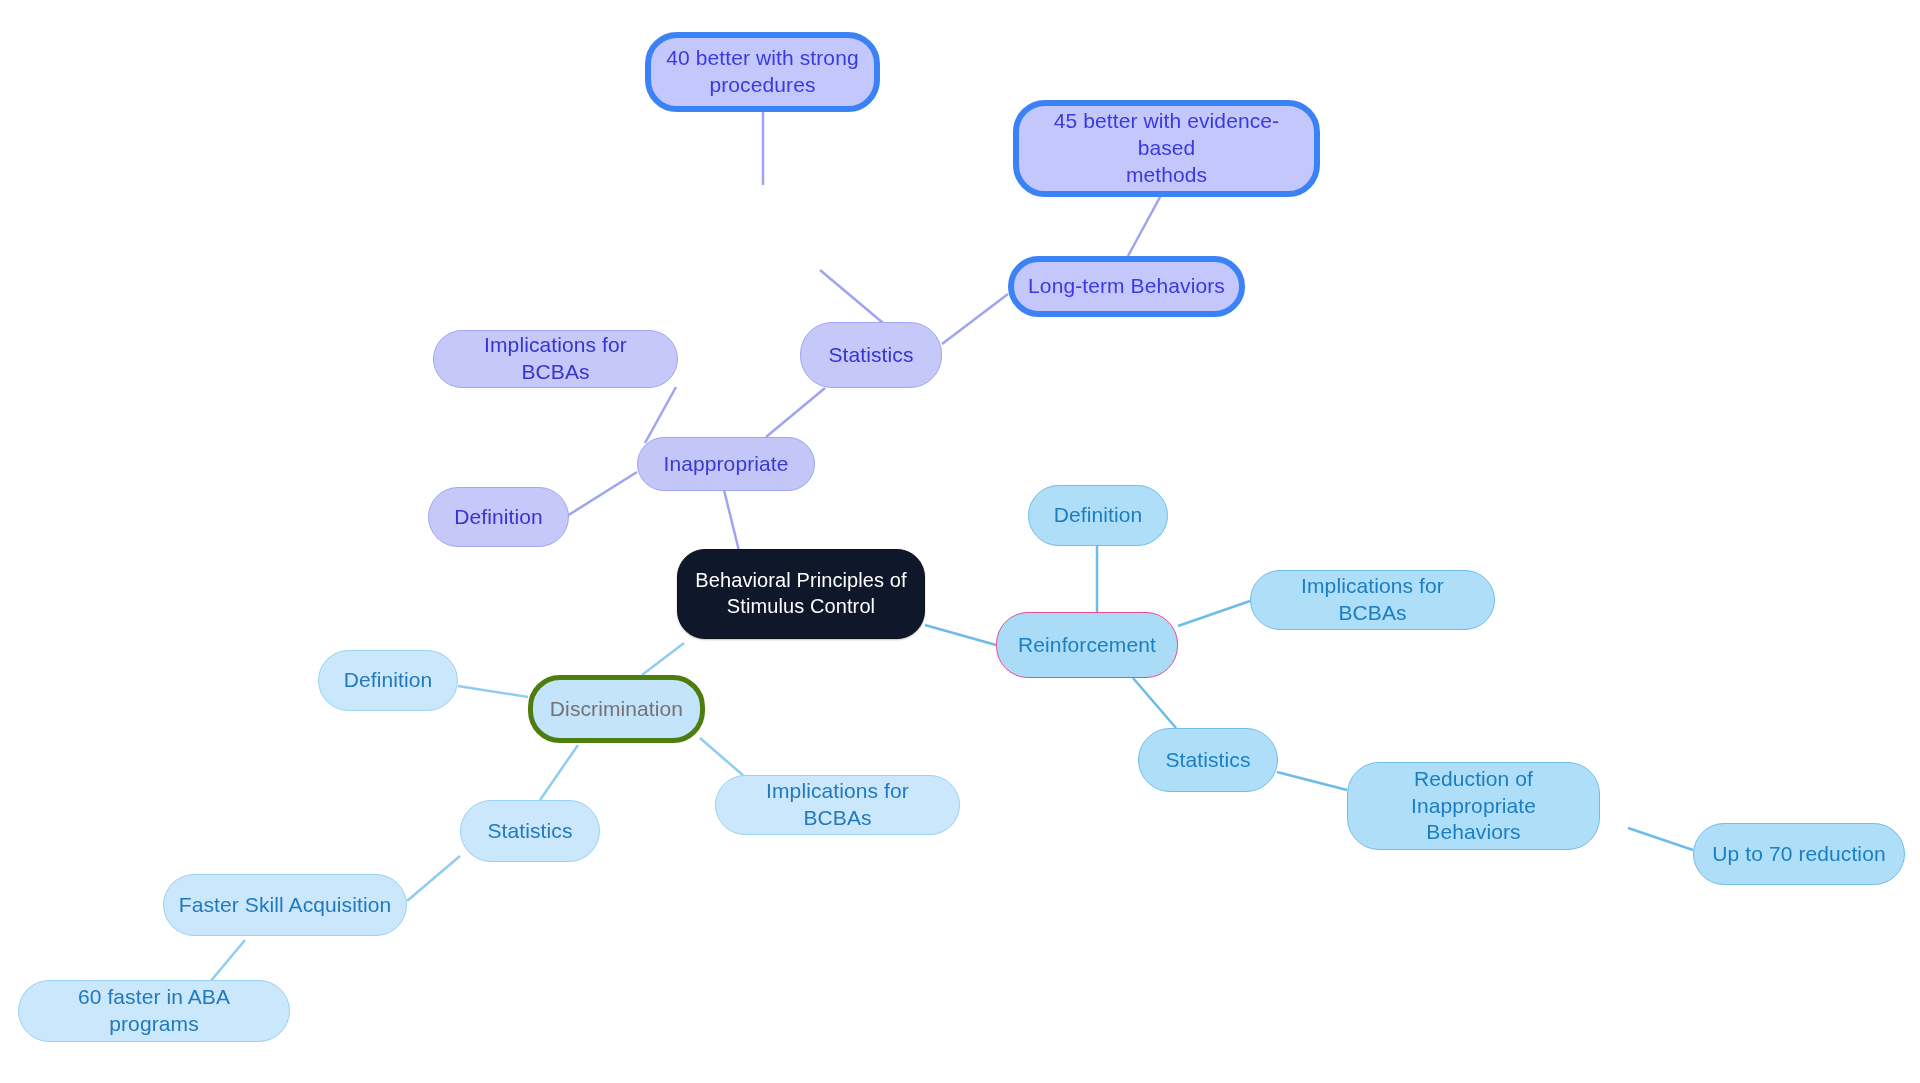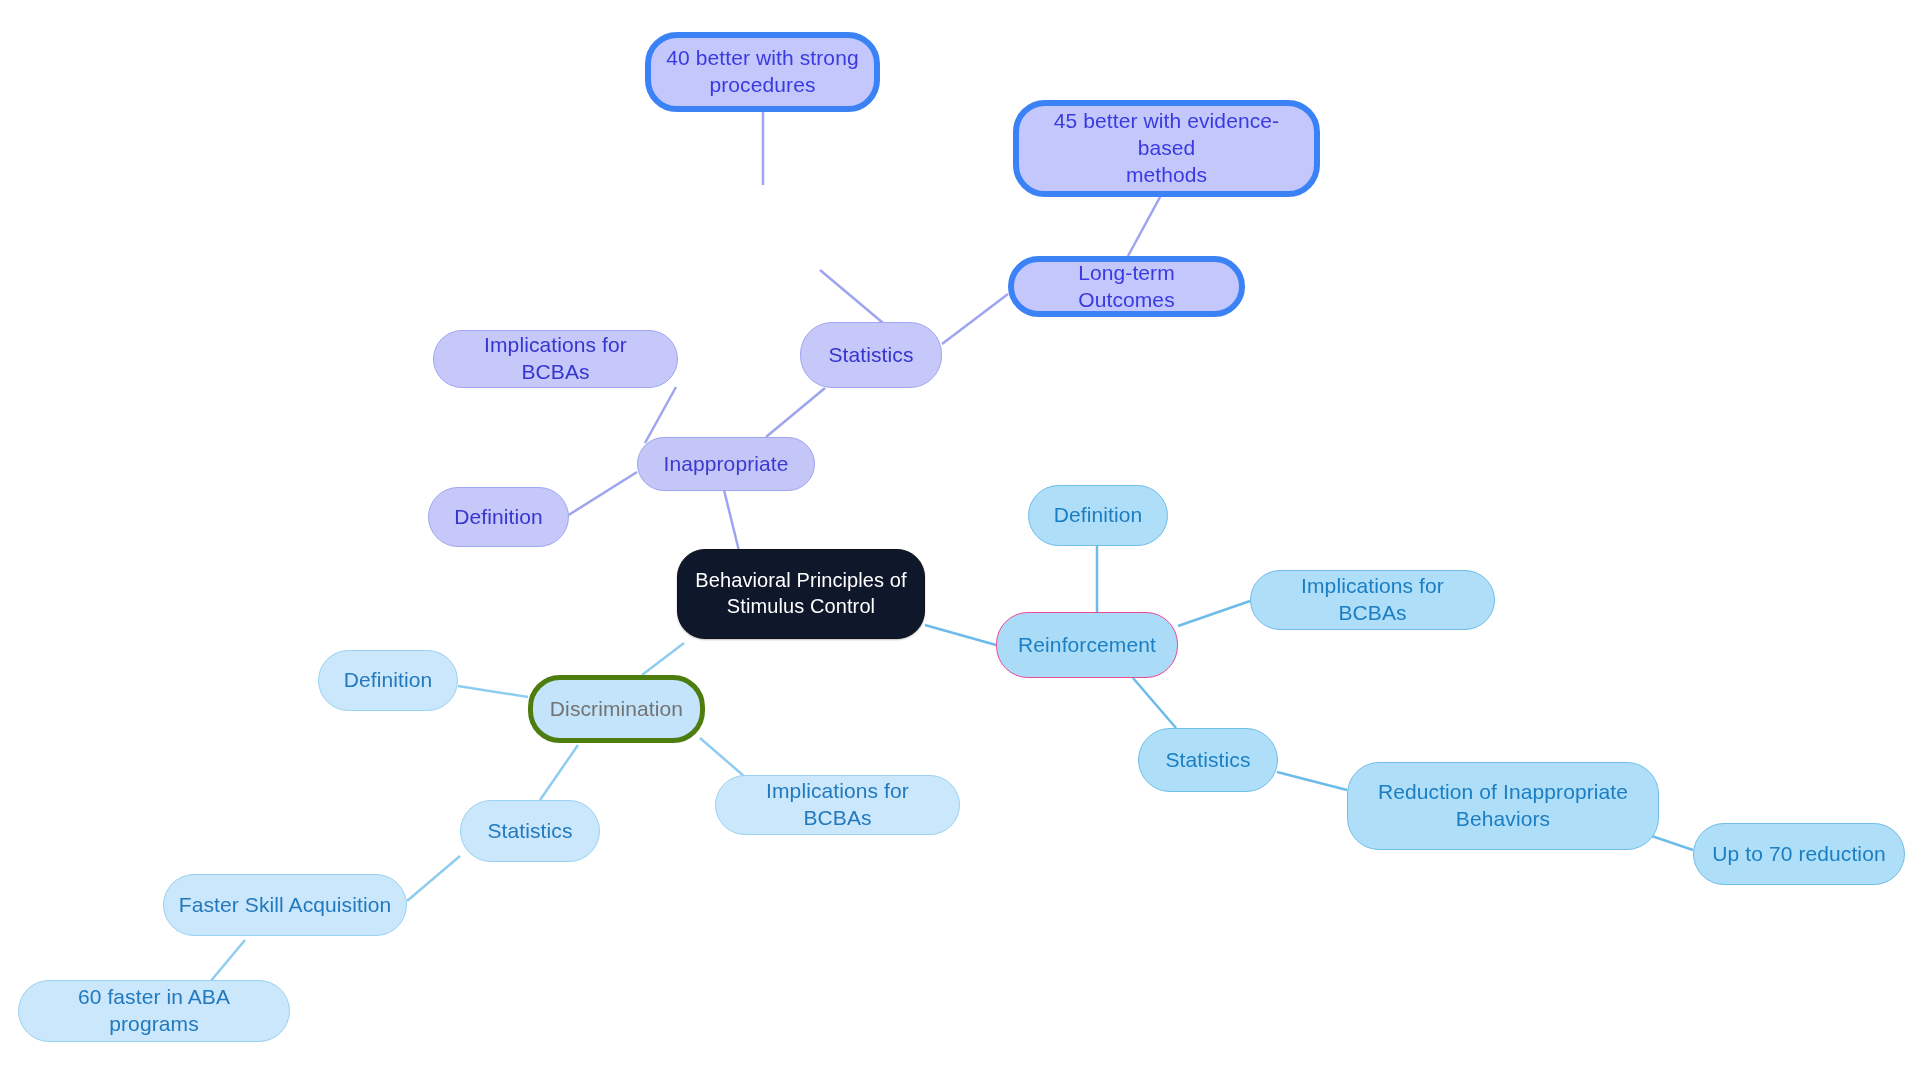--- a/index.html
+++ b/index.html
@@ -130,34 +130,34 @@
   <div class="node lvl-purple-2" style="left:428px; top:487px; width:141px; height:60px;">Definition</div>
 
   <div class="node lvl-purple-2" style="left:433px; top:330px; width:245px; height:58px;">Implications for BCBAs</div>
 
   <div class="node lvl-purple-2" style="left:800px; top:322px; width:142px; height:66px;">Statistics</div>
 
 
   <div class="node lvl-purple-3" style="left:645px; top:32px; width:235px; height:80px;">40 better with strong
 procedures</div>
 
-  <div class="node lvl-purple-3" style="left:1008px; top:256px; width:237px; height:61px;">Long-term Outcomes</div>
+  <div class="node lvl-purple-3" style="left:1008px; top:256px; width:237px; height:61px;">Long-term Behaviors</div>
 
   <div class="node lvl-purple-3" style="left:1013px; top:100px; width:307px; height:97px;">45 better with evidence-based
 methods</div>
 
   <div class="node lvl-blue-1" style="left:996px; top:612px; width:182px; height:66px;">Reinforcement</div>
 
   <div class="node lvl-blue-2" style="left:1028px; top:485px; width:140px; height:61px;">Definition</div>
 
   <div class="node lvl-blue-2" style="left:1250px; top:570px; width:245px; height:60px;">Implications for BCBAs</div>
 
   <div class="node lvl-blue-2" style="left:1138px; top:728px; width:140px; height:64px;">Statistics</div>
 
-  <div class="node lvl-blue-2" style="left:1347px; top:762px; width:312px; height:88px;">Reduction of Inappropriate
+  <div class="node lvl-blue-2" style="left:1347px; top:762px; width:253px; height:88px;">Reduction of Inappropriate
 Behaviors</div>
 
   <div class="node lvl-blue-2" style="left:1693px; top:823px; width:212px; height:62px;">Up to 70 reduction</div>
 
   <div class="node lvl-blue-3" style="left:528px; top:675px; width:177px; height:68px;">Discrimination</div>
 
   <div class="node lvl-blue-4" style="left:318px; top:650px; width:140px; height:61px;">Definition</div>
 
   <div class="node lvl-blue-4" style="left:715px; top:775px; width:245px; height:60px;">Implications for BCBAs</div>
 

